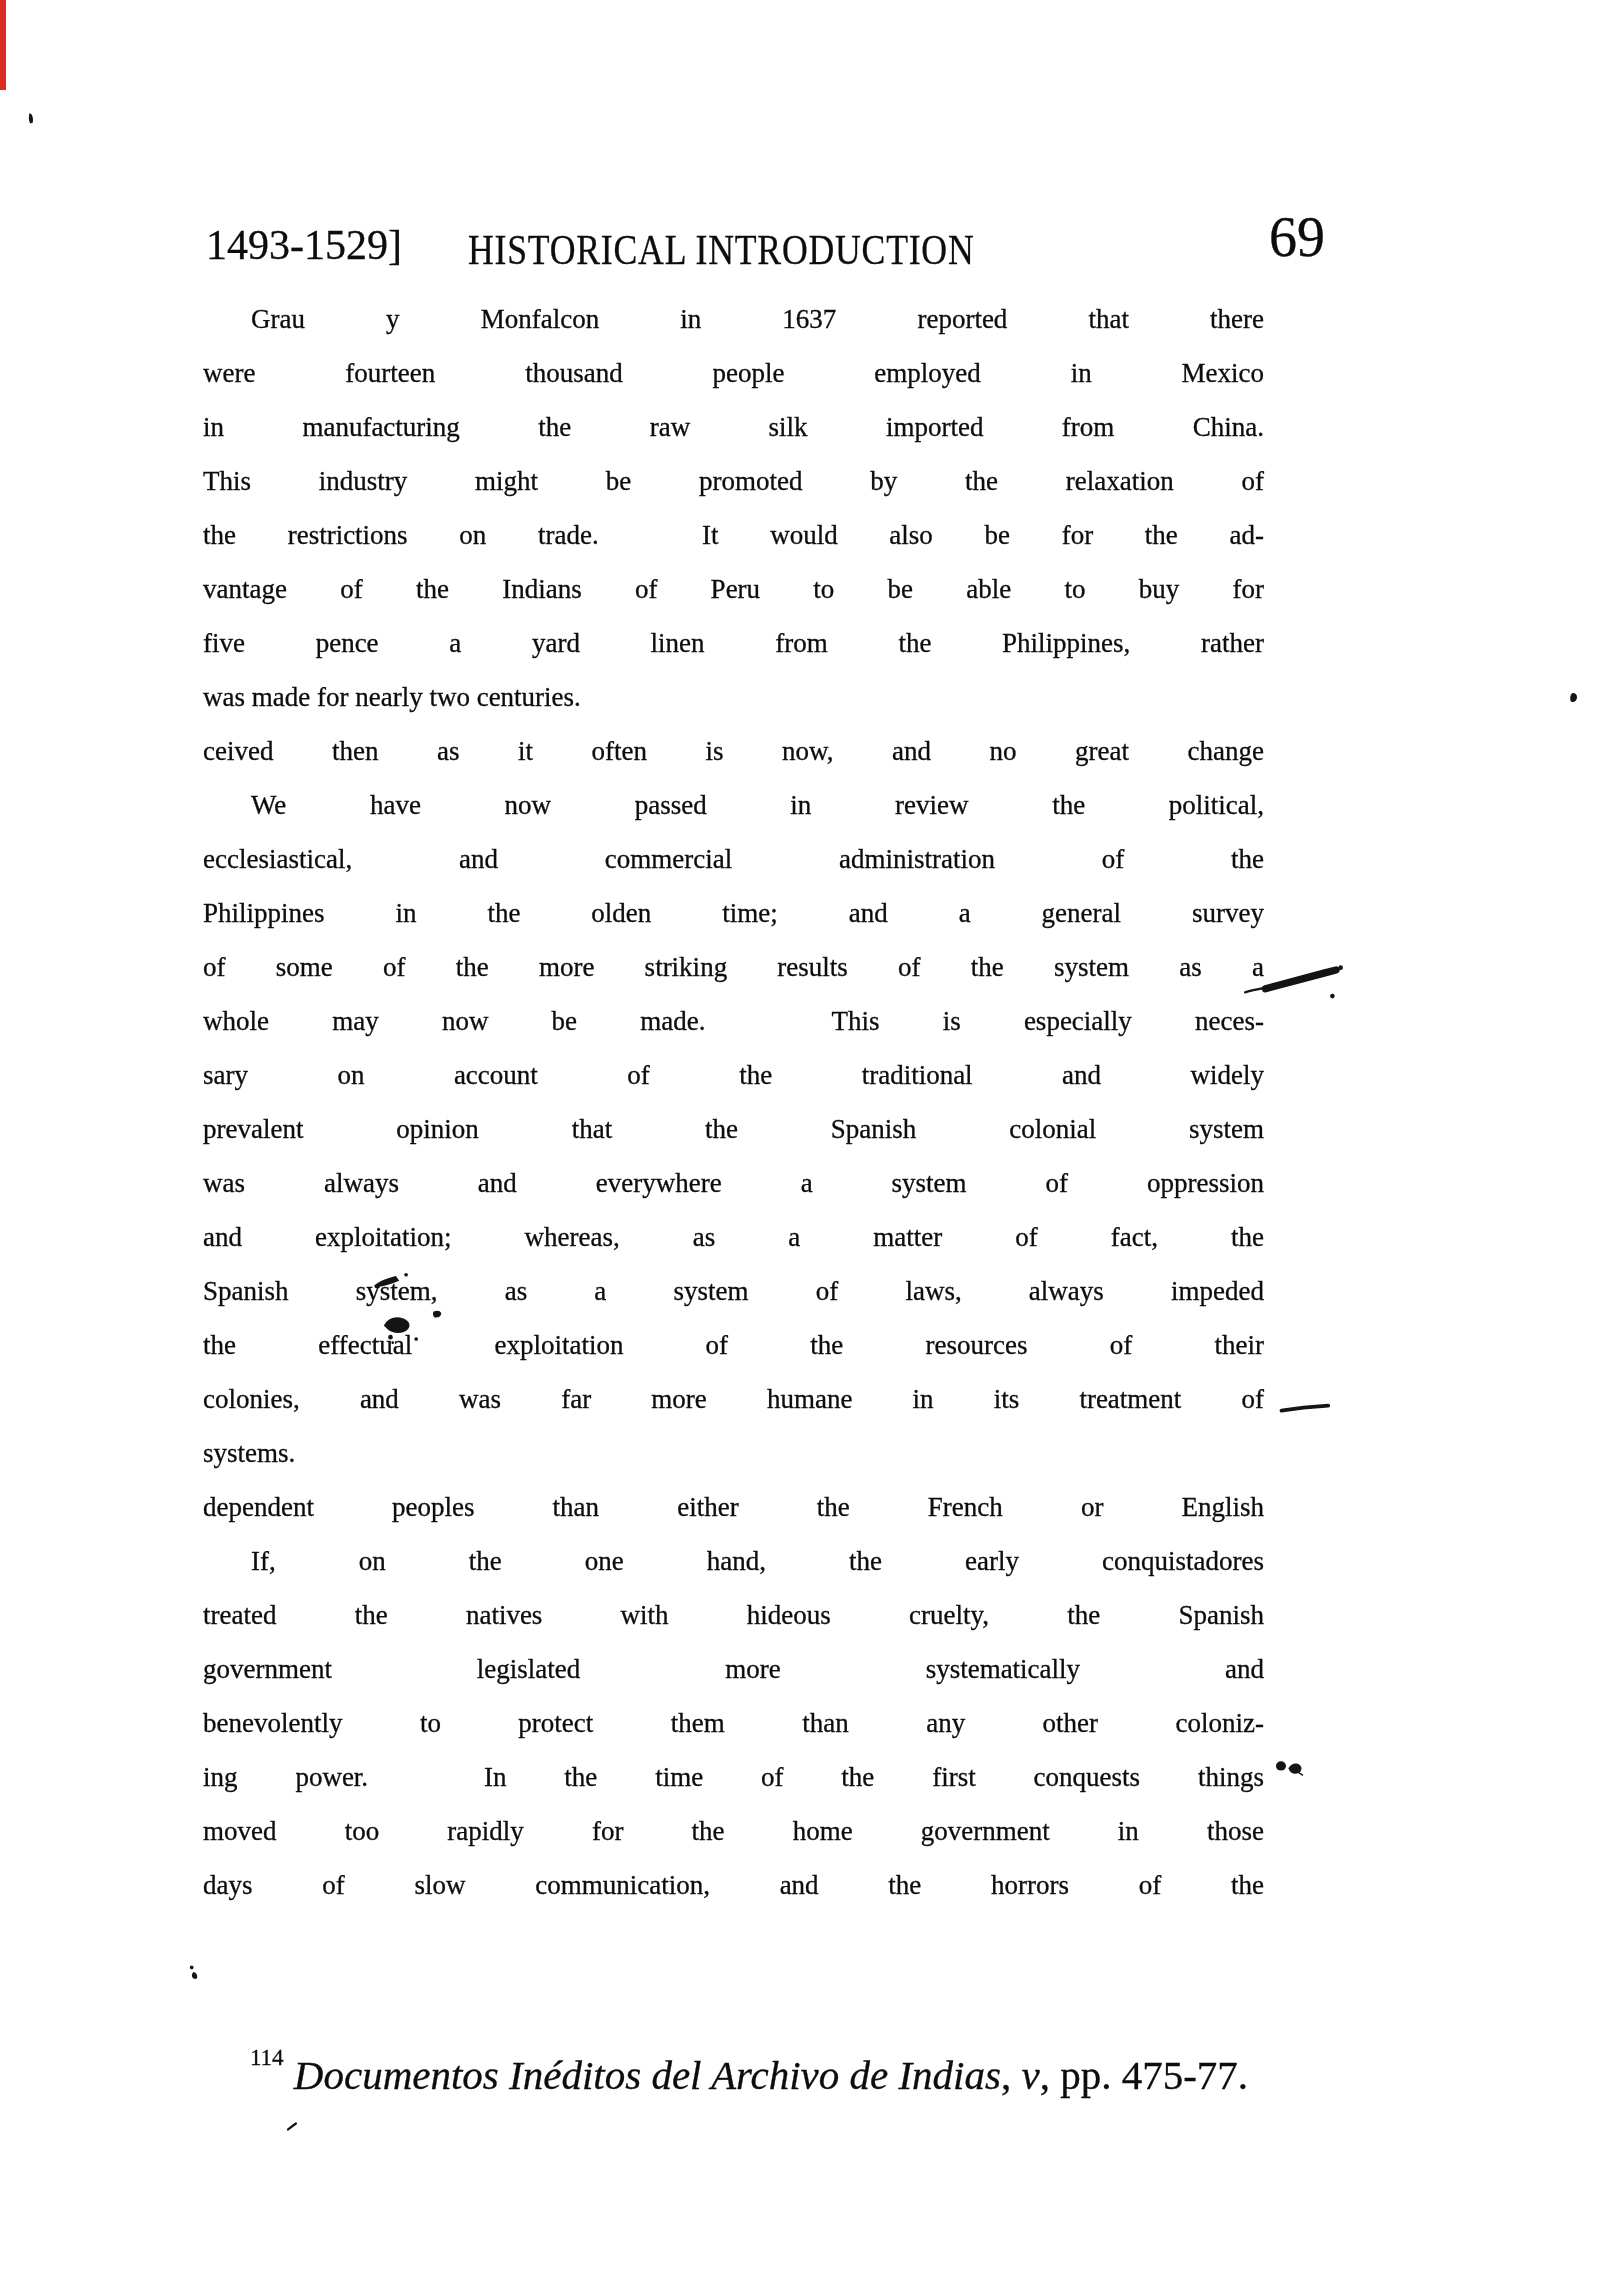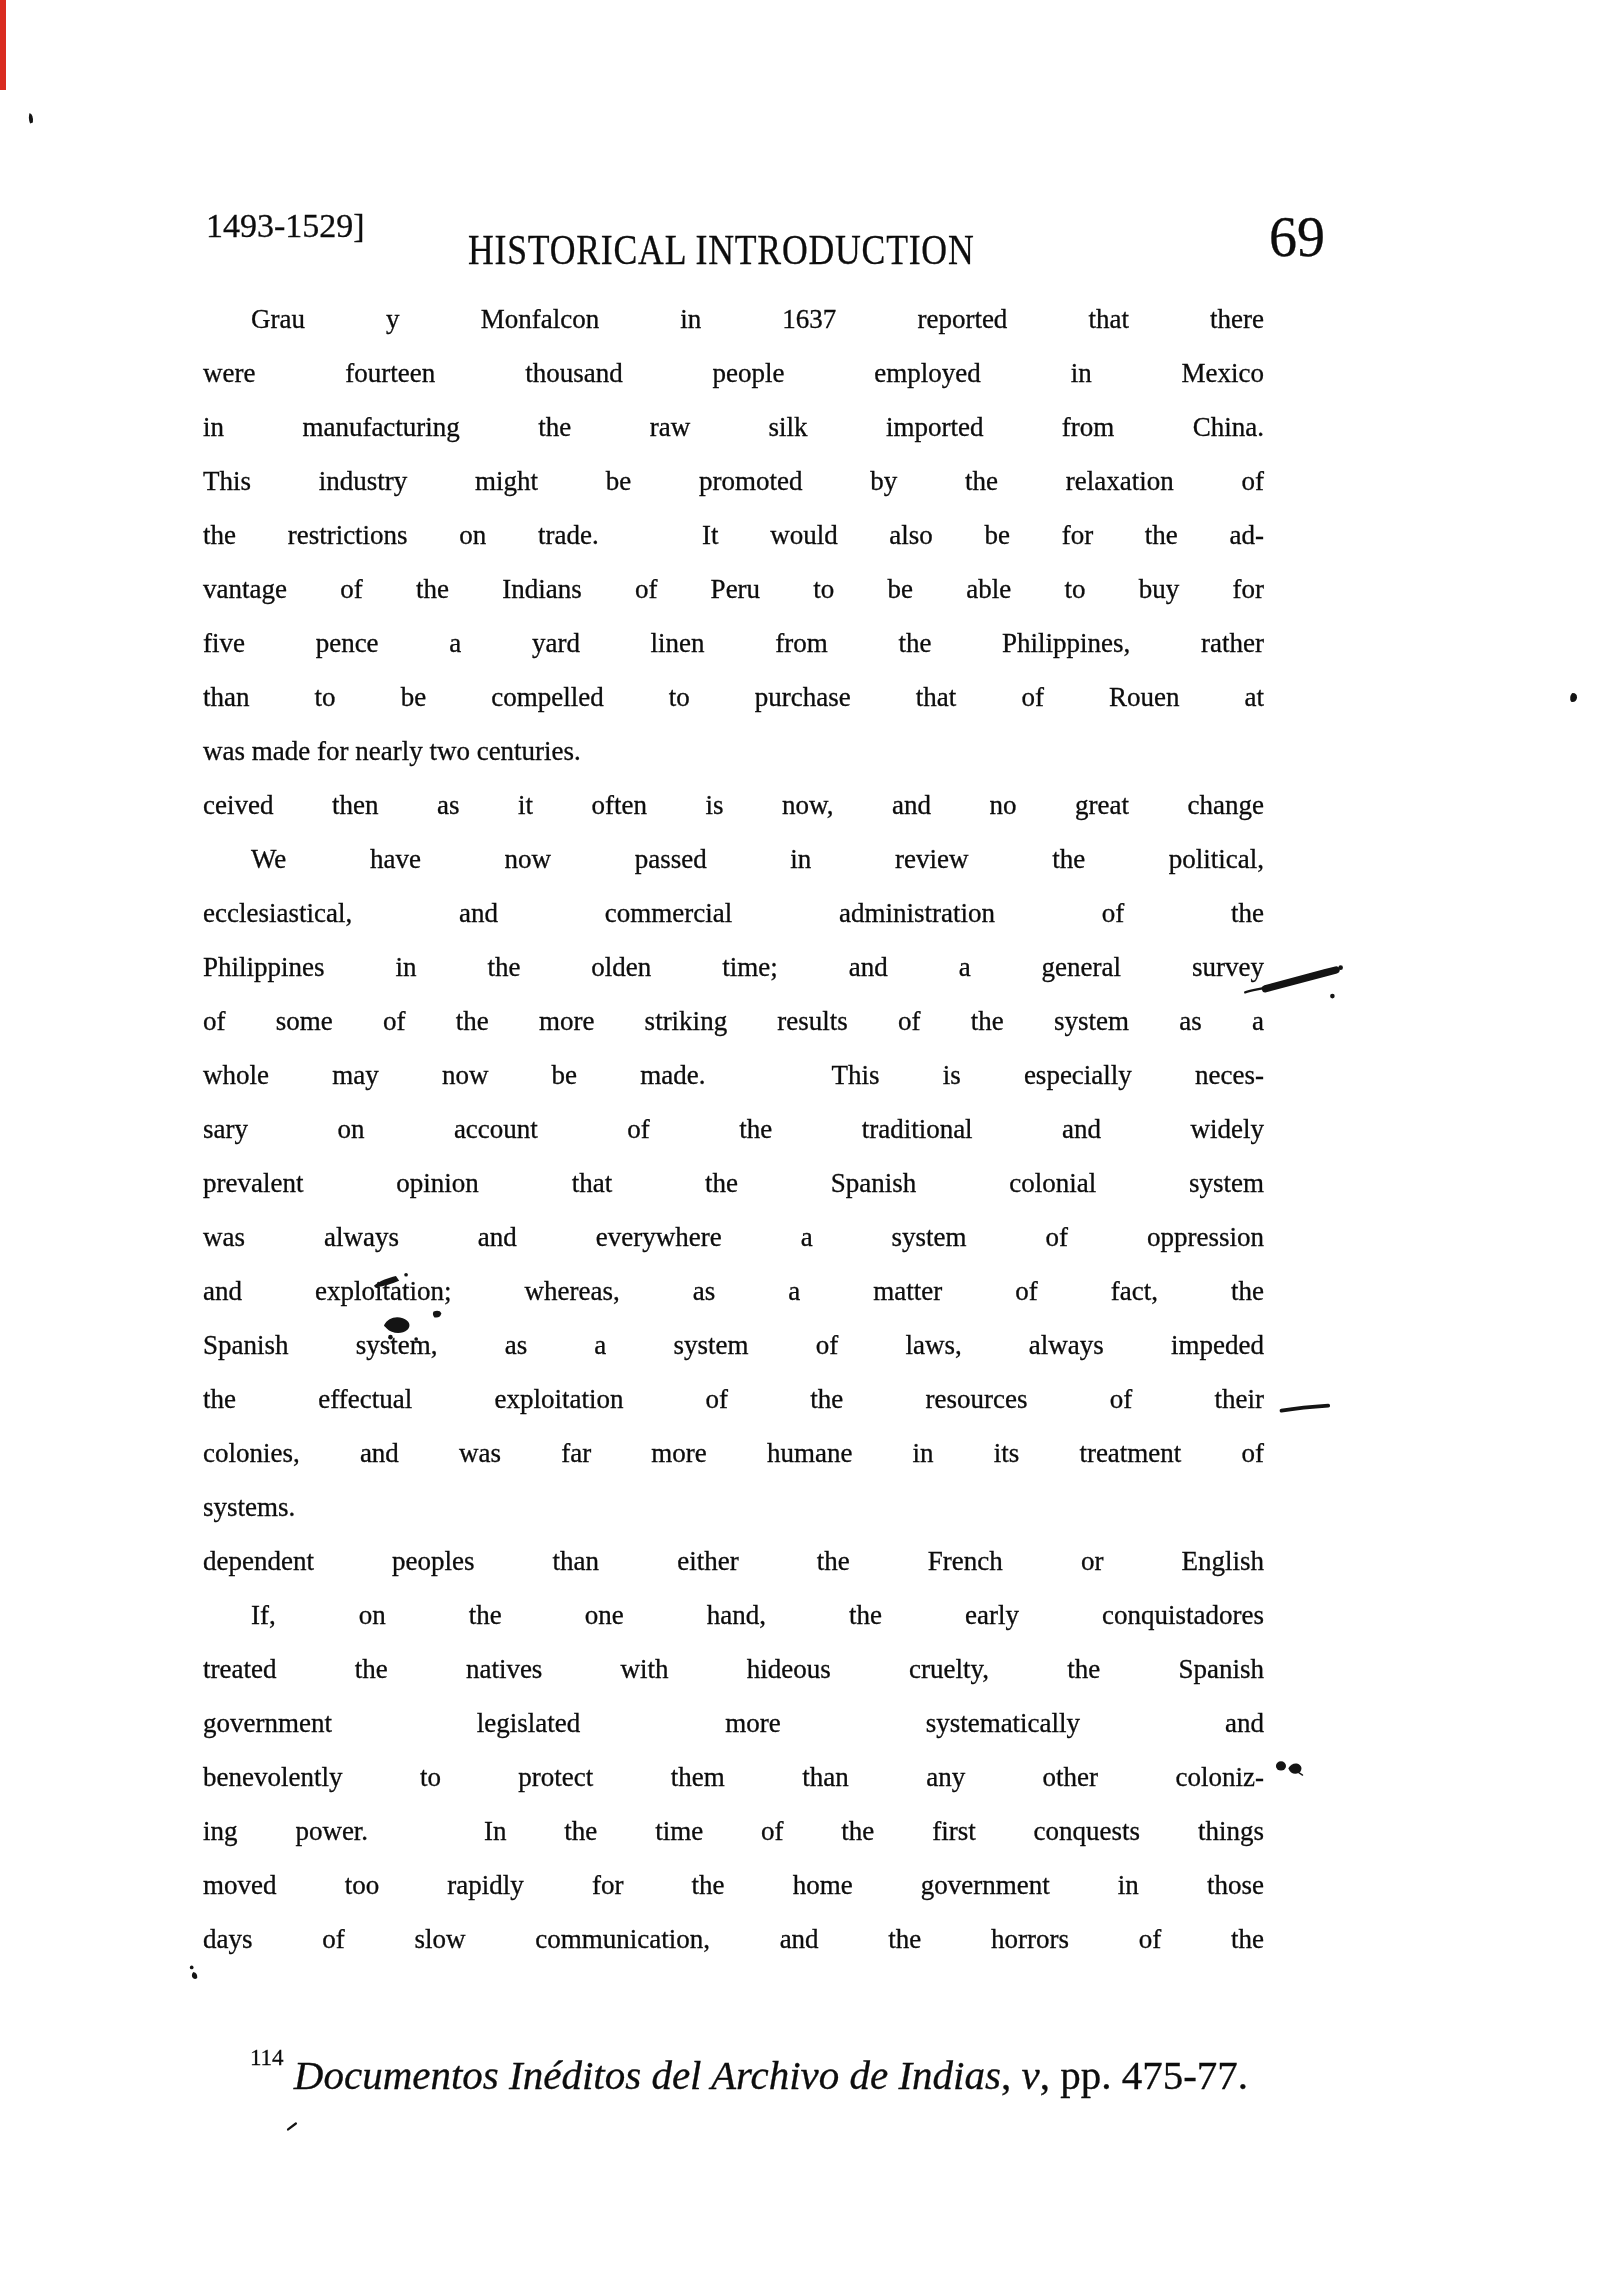--- a/index.html
+++ b/index.html
@@ -9,21 +9,21 @@
     font-family:"Liberation Serif","DejaVu Serif",serif;
     color:#0d0d0d;
     overflow:hidden;
     position:relative;
   }
   .page{position:absolute;inset:0;background:#fff;}
   .ink{color:#0d0d0d;-webkit-text-stroke:0.3px currentColor;}
   
   .red-strip{position:absolute;left:0;top:0;width:6px;height:90px;background:var(--red,#d92b20);}
   
-  .hdr-date{position:absolute;left:206px;top:200px;font-size:34px;line-height:51px;white-space:nowrap;}
+  .hdr-date{position:absolute;left:206px;top:220px;font-size:42px;line-height:51px;white-space:nowrap;}
   .hdr-title{position:absolute;left:468px;top:227px;font-size:42px;line-height:46px;letter-spacing:0.9px;white-space:nowrap;transform:scaleX(.85);transform-origin:left center;}
   .hdr-num{position:absolute;left:1239px;top:207px;font-size:56px;line-height:60px;white-space:nowrap;margin-left:30px;}
   
   .body-text{position:absolute;left:203px;top:292px;width:1061px;}
   .line{height:54px;line-height:54px;font-size:27px;text-align:left;white-space:normal;}
   .line.j{text-align:justify;text-align-last:justify;}
   .line.ind{text-indent:48px;}
   .line sup{font-size:.52em;position:relative;top:-0.45em;line-height:0;-webkit-text-stroke:0.2px currentColor;}
   
   .footnote{position:absolute;left:203px;top:2054px;width:1125px;font-size:41px;line-height:42px;text-indent:47px;white-space:nowrap;}
@@ -44,21 +44,20 @@
   <div class="hdr-num ink">69</div>
 
   <div class="body-text ink">
       <div class="line j ind"><span>Grau y Monfalcon in 1637 reported that there</span></div>
       <div class="line j"><span>were fourteen thousand people employed in Mexico</span></div>
       <div class="line j"><span>in manufacturing the raw silk imported from China.</span></div>
       <div class="line j"><span>This industry might be promoted by the relaxation of</span></div>
       <div class="line j"><span>the restrictions on trade.&nbsp; It would also be for the ad-</span></div>
       <div class="line j"><span>vantage of the Indians of Peru to be able to buy for</span></div>
       <div class="line j"><span>five pence a yard linen from the Philippines, rather</span></div>
-      <div class="line j"><span>than to be compelled to purchase that of Rouen at</span></div>
       <div class="line"><span>was made for nearly two centuries.</span></div>
       <div class="line j"><span>ceived then as it often is now, and no great change</span></div>
       <div class="line j ind"><span>We have now passed in review the political,</span></div>
       <div class="line j"><span>ecclesiastical, and commercial administration of the</span></div>
       <div class="line j"><span>Philippines in the olden time; and a general survey</span></div>
       <div class="line j"><span>of some of the more striking results of the system as a</span></div>
       <div class="line j"><span>whole may now be made.&nbsp; This is especially neces-</span></div>
       <div class="line j"><span>sary on account of the traditional and widely</span></div>
       <div class="line j"><span>prevalent opinion that the Spanish colonial system</span></div>
       <div class="line j"><span>was always and everywhere a system of oppression</span></div>

